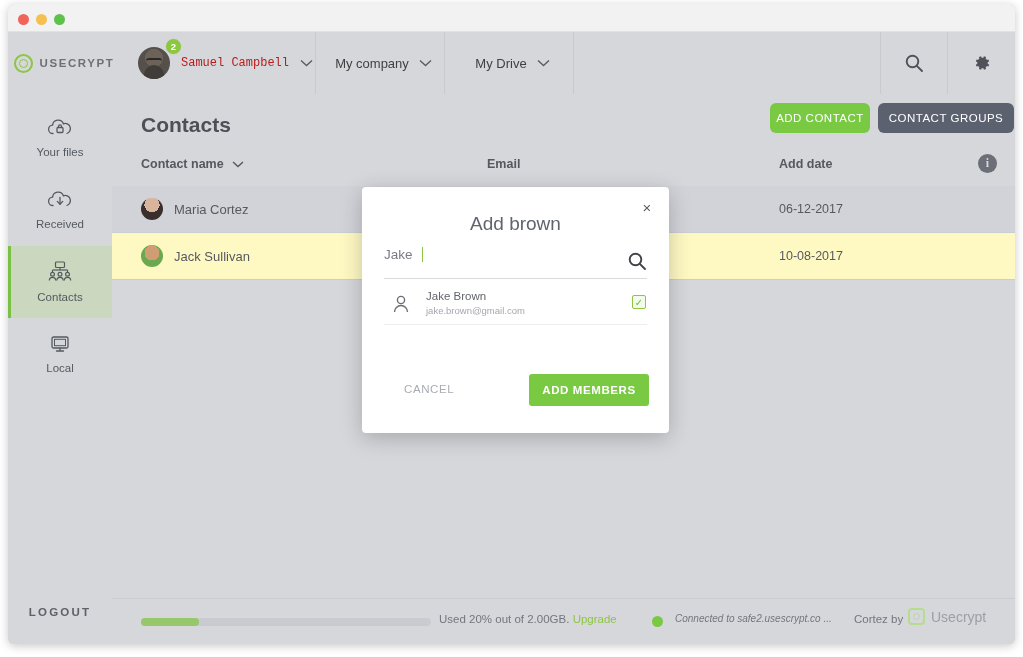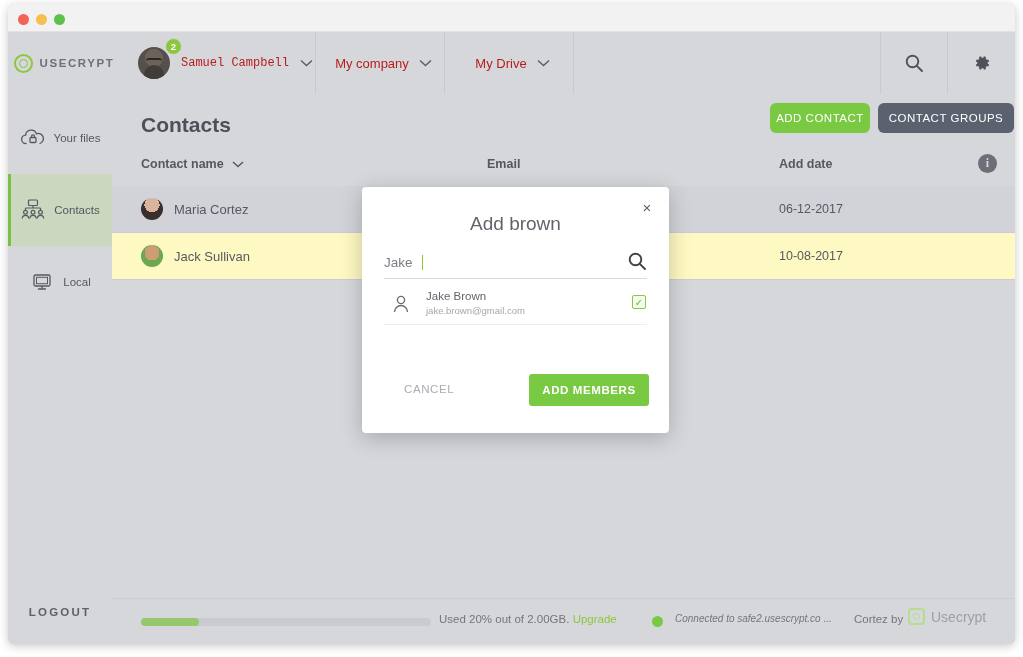--- a/index.html
+++ b/index.html
@@ -81,35 +81,35 @@
   .badge {
     position: absolute; right: -12px; top: -9px;
     width: 17px; height: 17px; border-radius: 50%;
     background: #8dc63f; color: #fff;
     font-size: 9.5px; font-weight: bold;
     display: flex; align-items: center; justify-content: center;
     border: 1.5px solid #d5d7db;
   }
   .hdr-name { font-size: 12px; color: #b91c1c; font-family: Liberation Mono, monospace; }
   .hdr-tab { width: 129px; justify-content: center; gap: 10px; }
-  .hdr-tab .lbl { font-size: 13px; color: #b91c1c; padding-left: 7px; }
+  .hdr-tab .lbl { font-size: 13px; color: #404040; padding-left: 7px; }
   .hdr-spacer { flex: 1; border-right: 1px solid #c8cace; }
   .hdr-icon { width: 67px; justify-content: center; }
   .hdr-icon:last-child { border-right: none; }
   .chev { display:inline-block; }
 
   
   .sidebar {
     position: absolute; left: 0; top: 90px;
     width: 104px; height: 550px;
     background: #d5d7db;
   }
   .side-item {
     height: 72px;
-    display: flex; flex-direction: row;
+    display: flex; flex-direction: column;
     align-items: center; justify-content: center; gap: 8px;
     position: relative;
     color: #555960;
   }
   .side-item .lbl { font-size: 11.5px; color: #555960; }
   .side-item.active { background: #cbd7be; }
   .side-item.active::before {
     content: ""; position: absolute; left: 0; top: 0;
     width: 3px; height: 100%; background: #79c143;
   }
@@ -225,21 +225,21 @@
     font-size: 15px; color: #5a5d64; cursor: pointer;
   }
   .modal-title {
     position: absolute; top: 26px; width: 100%;
     text-align: center; font-size: 19px; color: #60646b;
   }
   .modal-search {
     position: absolute; left: 22px; top: 60px;
     width: 263px; height: 32px;
     border-bottom: 1px solid #d9dade;
-    display: flex; align-items: center;
+    display: flex; align-items: flex-start;
   }
   .search-val { font-size: 13.5px; color: #7a7d84; }
   .caret {
     display: inline-block; width: 1.5px; height: 15px;
     background: #8dc63f; margin-left: 9px;
   }
   .search-icon-wrap { position: absolute; right: 0; top: 4px; }
   .result-row {
     position: absolute; left: 22px; top: 100px;
     width: 263px; height: 38px;
@@ -353,20 +353,30 @@
         <span>
           <svg width="26" height="20" viewBox="0 0 26 20">
             <path d="M6 15.5a4.2 4.2 0 01-.4-8.4 5.6 5.6 0 0110.8-1.3A4.4 4.4 0 0120 15.5" fill="none" stroke="#555960" stroke-width="1.3" stroke-linecap="round"></path>
             <rect x="10" y="9.5" width="6" height="5" rx="1" fill="none" stroke="#555960" stroke-width="1.3"></rect>
             <path d="M11.5 9.5V8.3a1.5 1.5 0 013 0v1.2" fill="none" stroke="#555960" stroke-width="1.3"></path>
           </svg>
         </span>
         <span class="lbl">Your files</span>
       </div>
 
+      <div class="side-item">
+        <span>
+          <svg width="26" height="20" viewBox="0 0 26 20">
+            <path d="M6 15.5a4.2 4.2 0 01-.4-8.4 5.6 5.6 0 0110.8-1.3A4.4 4.4 0 0120 15.5" fill="none" stroke="#555960" stroke-width="1.3" stroke-linecap="round"></path>
+            <line x1="13" y1="7.5" x2="13" y2="14" stroke="#555960" stroke-width="1.3" stroke-linecap="round"></line>
+            <path d="M10.3 11.4L13 14.2l2.7-2.8" fill="none" stroke="#555960" stroke-width="1.3" stroke-linecap="round" stroke-linejoin="round"></path>
+          </svg>
+        </span>
+        <span class="lbl">Received</span>
+      </div>
 
       <div class="side-item active">
         <span>
           <svg width="26" height="22" viewBox="0 0 26 22">
             <rect x="8.5" y="1" width="9" height="5.5" rx="1" fill="none" stroke="#555960" stroke-width="1.2"></rect>
             <line x1="13" y1="6.5" x2="13" y2="9" stroke="#555960" stroke-width="1.2"></line>
             <line x1="5.5" y1="9" x2="20.5" y2="9" stroke="#555960" stroke-width="1.2"></line>
             <line x1="5.5" y1="9" x2="5.5" y2="11.5" stroke="#555960" stroke-width="1.2"></line>
             <line x1="20.5" y1="9" x2="20.5" y2="11.5" stroke="#555960" stroke-width="1.2"></line>
             <circle cx="5.5" cy="13.2" r="1.9" fill="none" stroke="#555960" stroke-width="1.2"></circle>

